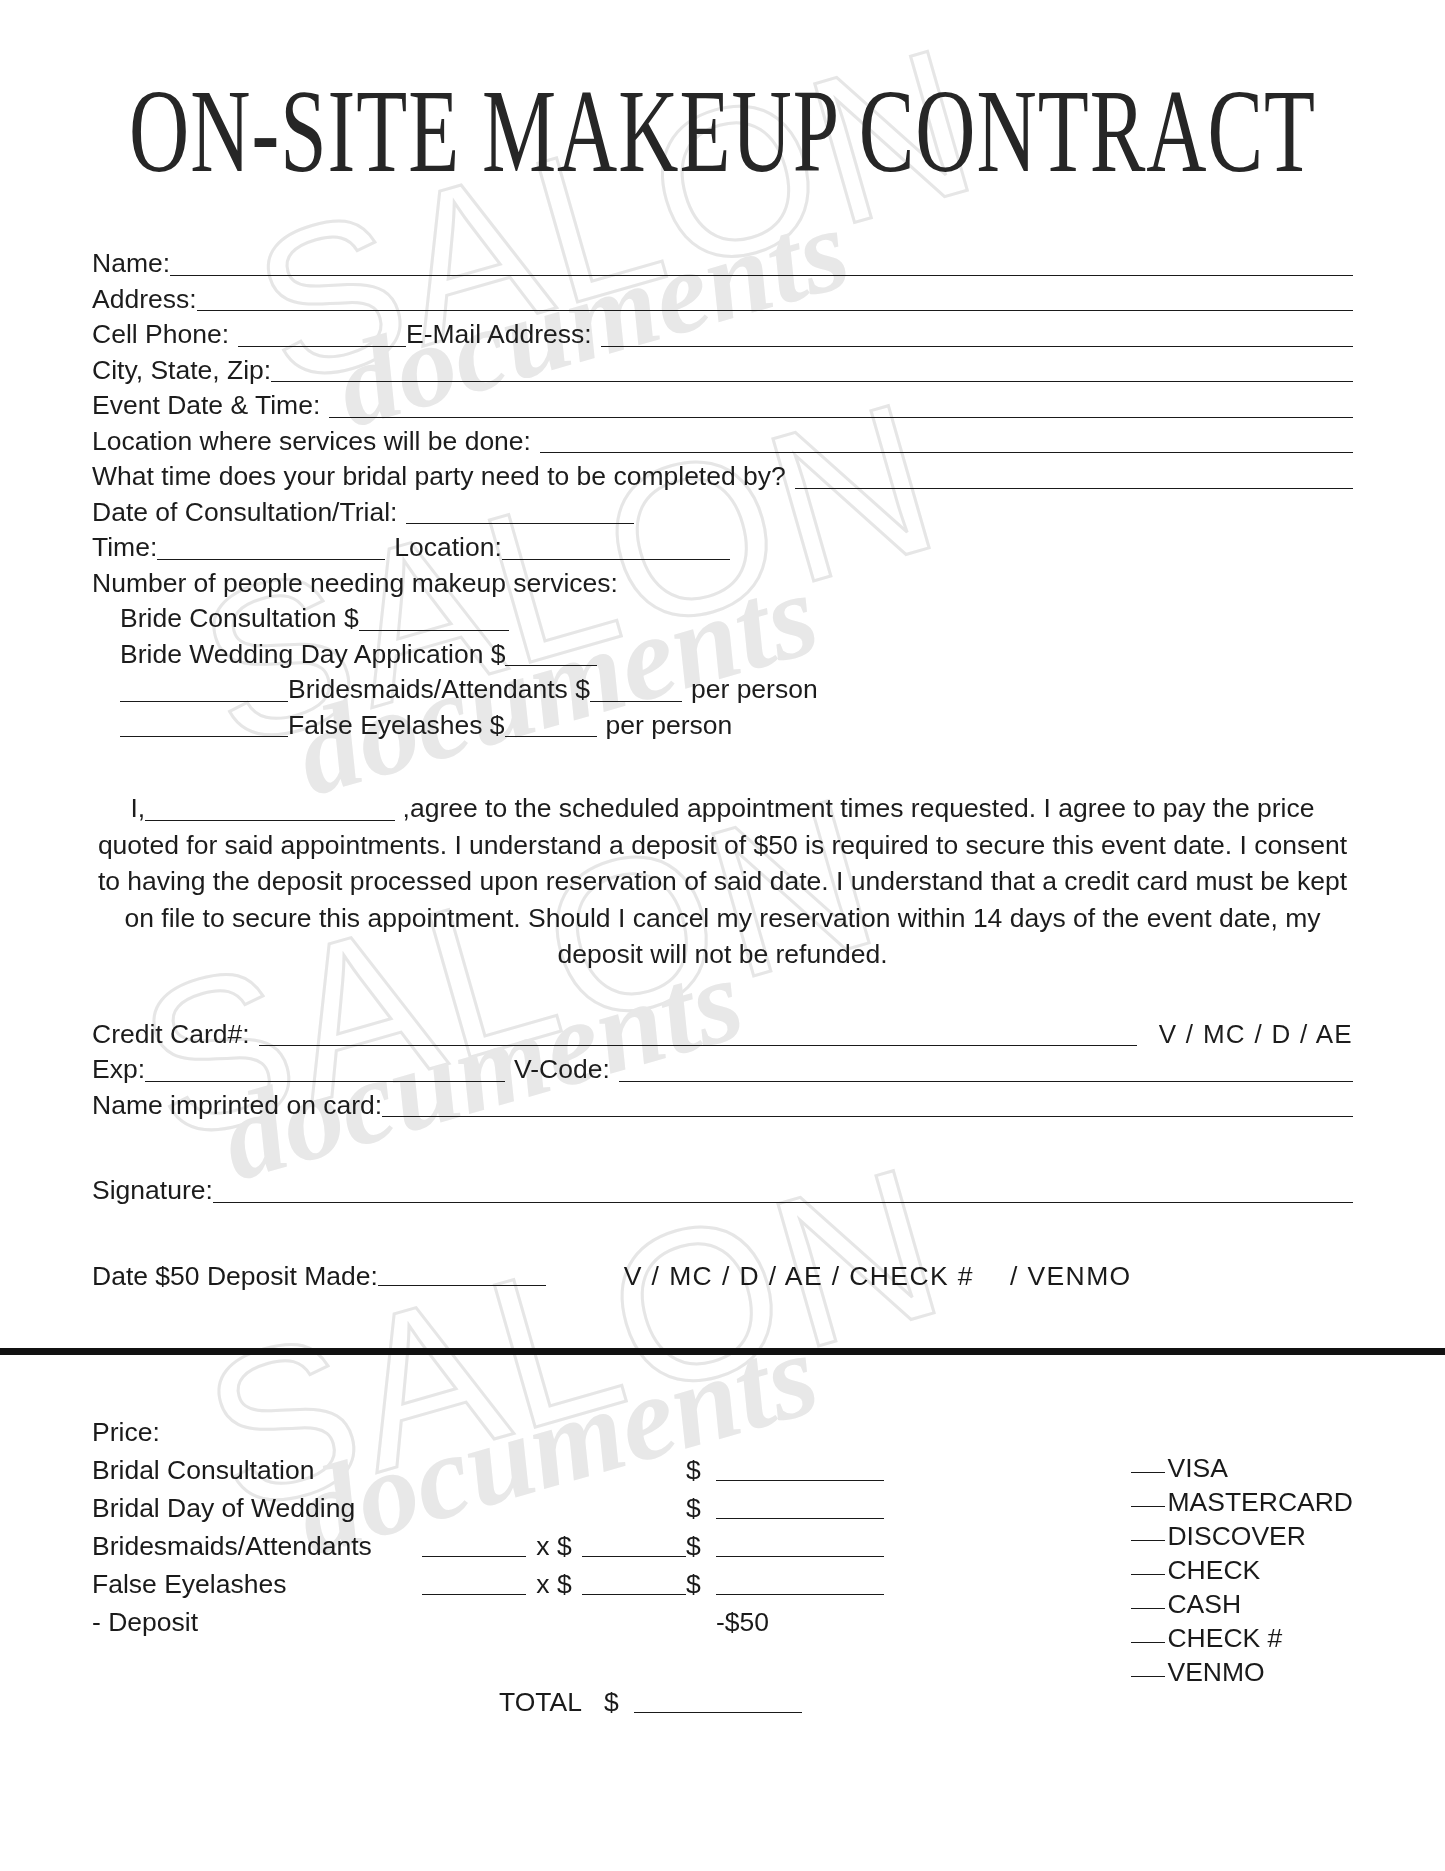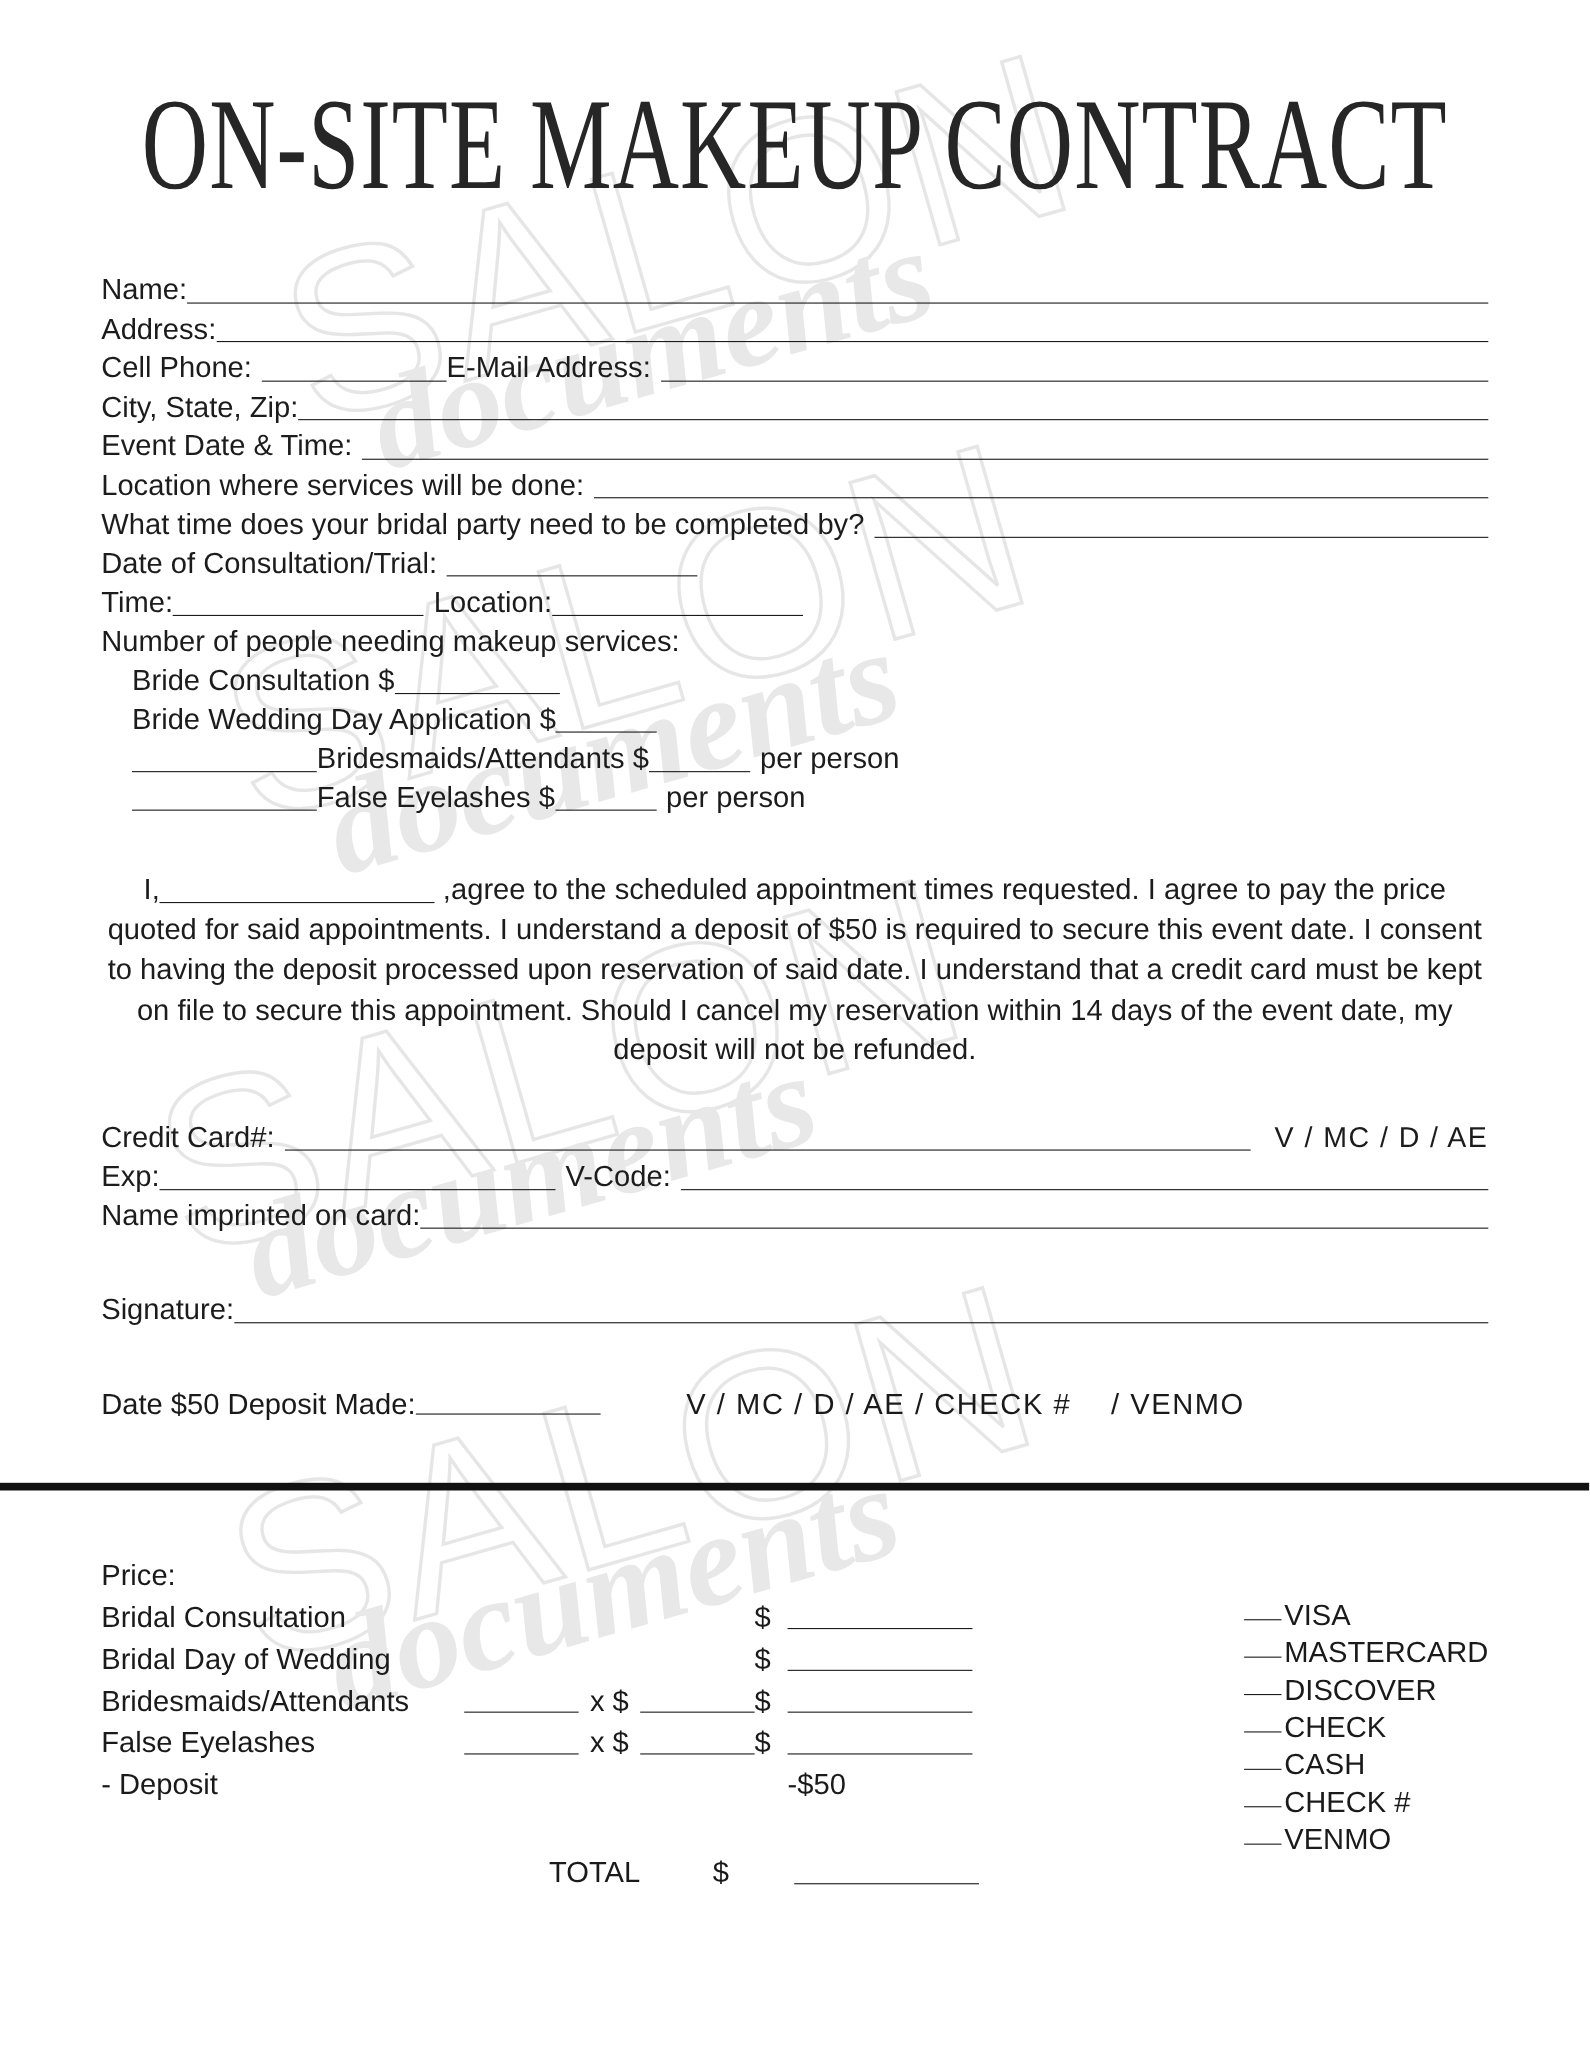--- a/index.html
+++ b/index.html
@@ -181,21 +181,21 @@
   .pname { width: 330px; flex: none; }
   .pqty  { width: 104px; flex: none; border-bottom: 1.6px solid #1a1a1a; align-self: flex-end; margin-bottom: 8px; }
   .pqty.empty-cell { border-bottom: none; }
   .px    { width: 56px; flex: none; text-align: center; }
   .punit { width: 104px; flex: none; border-bottom: 1.6px solid #1a1a1a; align-self: flex-end; margin-bottom: 8px; }
   .punit.empty-cell { border-bottom: none; }
   .pdollar { width: 30px; flex: none; text-align: left; }
   .pamt  { width: 168px; flex: none; border-bottom: 1.6px solid #1a1a1a; align-self: flex-end; margin-bottom: 8px; }
   .pstatic { width: 168px; flex: none; }
 
-  .total-row { margin-top: 42px; gap: 44px; }
+  .total-row { margin-top: 42px; }
   .total-label { width: 490px; flex: none; text-align: right; padding-right: 22px; }
 
   .pay-methods {
     font-size: 26.5px;
     line-height: 34px;
     flex: none;
     padding-top: 38px;
     white-space: nowrap;
   }
   .pay-item { display: block; }

